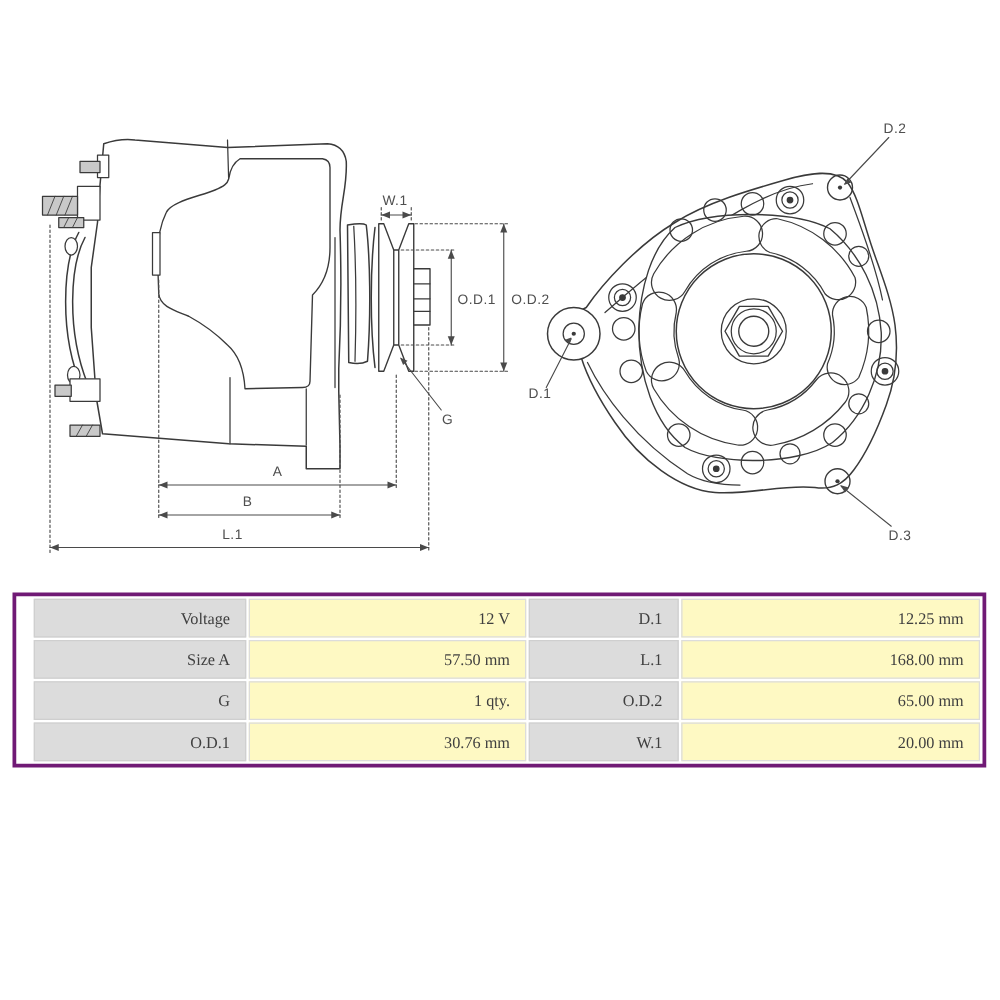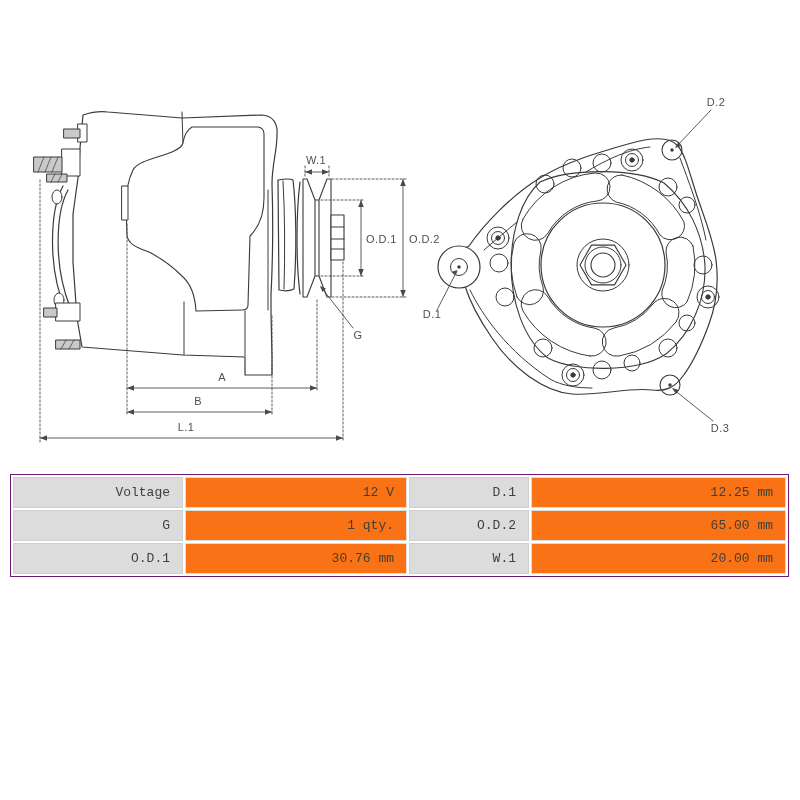--- a/index.html
+++ b/index.html
@@ -2,26 +2,26 @@
 <html><head>
 <meta charset="utf-8">
 <style>
   html,body { margin:0; padding:0; background:#ffffff; }
   .canvas { position:relative; width:800px; height:800px; background:#ffffff; overflow:hidden;
             font-family:"Liberation Sans", sans-serif; }
   .drawing-svg { position:absolute; top:0; left:0; }
   .drawing-svg text { font-family:"Liberation Sans", sans-serif; font-size:11px; fill:#4f4f4f; letter-spacing:0.4px; }
   .table-wrap { position:absolute; top:474px; left:10px; width:779px; }
   table.spec-table { width:100%; border-collapse:separate; border-spacing:2px; background:#ffffff;
-                     border:1px solid #701a75; table-layout:fixed;
-                     font-family:Liberation Mono, monospace; font-size:13px; color:#3f3f3f; }
+                     border:3px solid #701a75; table-layout:fixed;
+                     font-family:Liberation Serif, serif; font-size:13px; color:#3f3f3f;padding-left:12px; }
   table.spec-table td { height:29px; padding:0 12px 0 4px; text-align:right; vertical-align:middle;
                         white-space:nowrap; overflow:hidden; }
   td.lbl { background:#dcdcdc; border:1px solid #cfcfcf; }
-  td.val { background:#f97316; border:1px solid #dcdcdc; }
+  td.val { background:#fef9c3; border:1px solid #dcdcdc; }
   col.c1 { width:170px; } col.c2 { width:222px; } col.c3 { width:120px; } col.c4 { width:auto; }
 </style>
 </head>
 <body>
 
 <div class="canvas">
 
   <svg class="drawing-svg" width="800" height="468" viewBox="0 0 800 468">
 
     <g stroke="#3a3a3a" fill="none" stroke-width="1.2" stroke-linejoin="round" stroke-linecap="round">
@@ -199,20 +199,26 @@
           <col class="c4">
         </colgroup>
       <tbody>
         <tr>
           <td class="lbl">Voltage</td>
           <td class="val">12 V</td>
           <td class="lbl">D.1</td>
           <td class="val">12.25 mm</td>
         </tr>
         <tr>
+          <td class="lbl">Size A</td>
+          <td class="val">57.50 mm</td>
+          <td class="lbl">L.1</td>
+          <td class="val">168.00 mm</td>
+        </tr>
+        <tr>
           <td class="lbl">G</td>
           <td class="val">1 qty.</td>
           <td class="lbl">O.D.2</td>
           <td class="val">65.00 mm</td>
         </tr>
         <tr>
           <td class="lbl">O.D.1</td>
           <td class="val">30.76 mm</td>
           <td class="lbl">W.1</td>
           <td class="val">20.00 mm</td>

